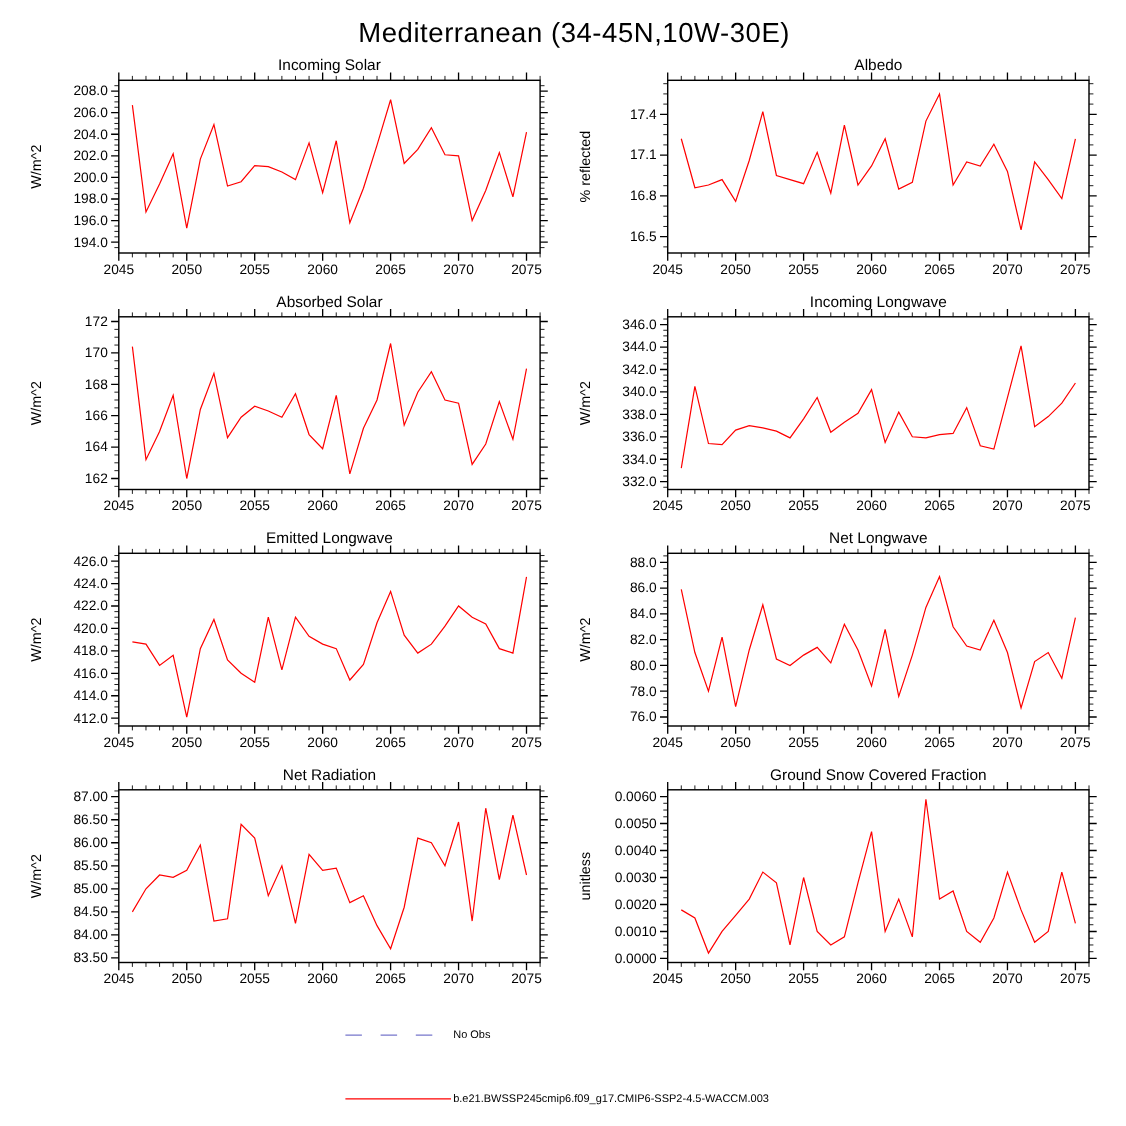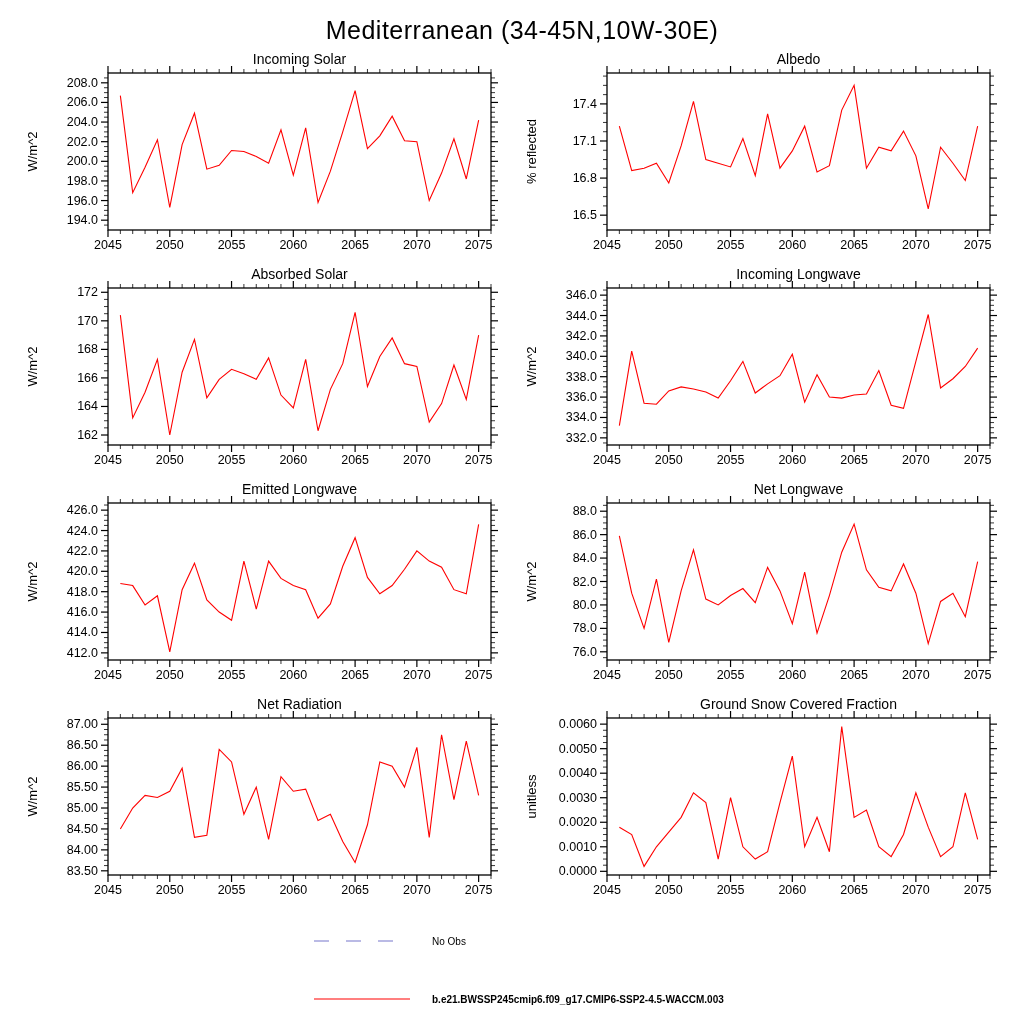--- a/index.html
+++ b/index.html
@@ -12,22 +12,22 @@
     text-align:center; padding-top:16px; font-size:25px;
     letter-spacing:0.5px; color:#000;padding-left:20px;
   }
   .chart-grid {
     display:grid; grid-template-columns:485px 485px;
     column-gap:14px; row-gap:0px;
     padding-left:20px; margin-top:4px;
   }
   svg text { font-family:"Liberation Sans", sans-serif; fill:#000; }
   .legend { margin-top:26px; margin-left:312px; }
-  .legend-row { display:flex; align-items:center; gap:20px; height:12px; }
-  .legend-row + .legend-row { margin-top:46px;font-weight:bold; }
+  .legend-row { display:flex; align-items:center; gap:0; height:12px; }
+  .legend-row + .legend-row { margin-top:46px; }
   .legend-label { font-size:10px; color:#000; white-space:nowrap; }
 </style>
 </head>
 <body>
 
 <div class="page">
 
   <div class="main-title">Mediterranean (34-45N,10W-30E)</div>
 
   <div class="chart-grid">

